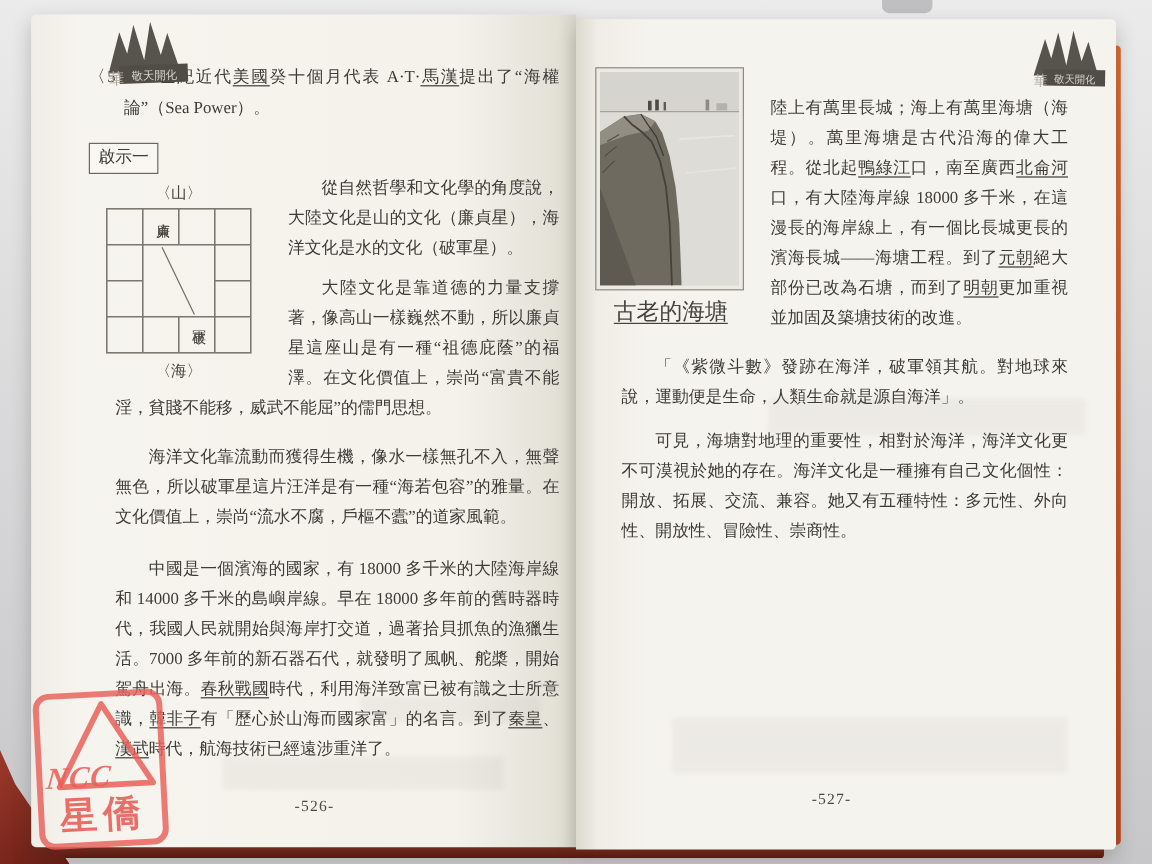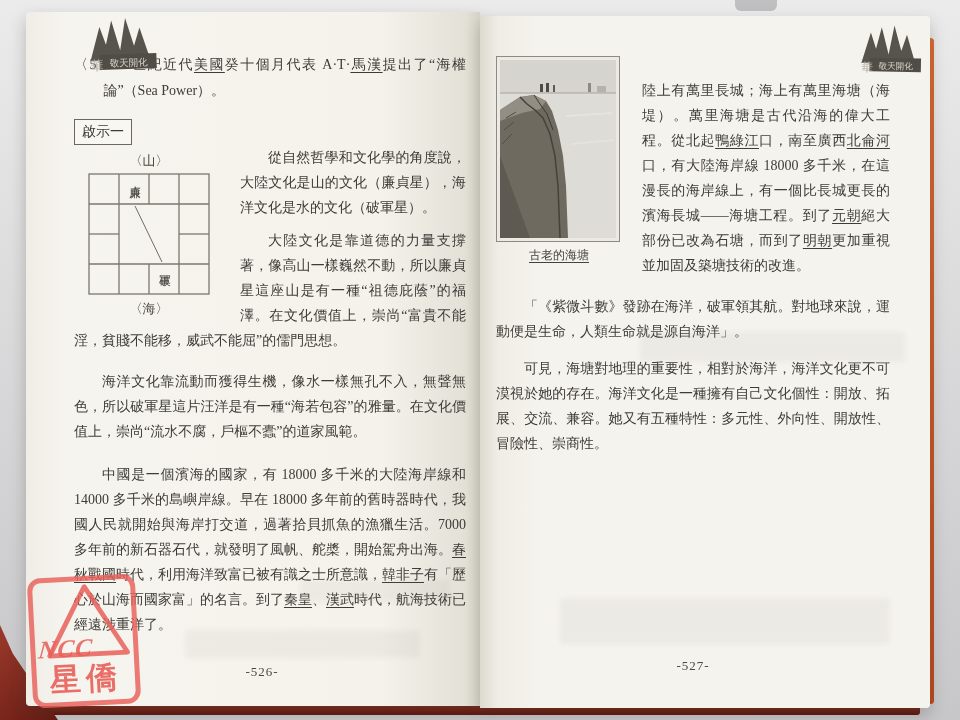--- a/index.html
+++ b/index.html
@@ -30,21 +30,21 @@
   
   .page { position:absolute; box-shadow:0 7px 16px rgba(60,55,45,.28); }
   .left-page { left:26px; top:12px; width:454px; height:694px;
     background:linear-gradient(90deg,#efede6 0%,#f6f4ee 9%,#f4f2eb 78%,#e3e0d6 97%,#d8d5ca 100%);
     border-radius:4px 0 0 4px; padding:36px 14px 0 48px; }
   .right-page { left:480px; top:16px; width:450px; height:692px;
     background:linear-gradient(90deg,#ddd9cf 0%,#efede6 4%,#f5f3ed 13%,#f5f3ed 100%);
     border-radius:0 4px 4px 0; padding:40px 40px 0 16px; }
 
   
-  .para { font-size:14px; line-height:25px; text-align:justify; text-justify:inter-ideograph; }
+  .para { font-size:14px; line-height:25px; text-align:justify; text-justify:inter-ideograph;padding-left:22px; }
   .indent { text-indent:2em; }
   .hang { font-size:14px; line-height:26px; padding-left:2.1em; text-indent:-2.1em; margin-top:4px; text-align:justify; }
   .u { text-decoration:underline; text-underline-offset:3px; text-decoration-thickness:1px;margin-top:28px; }
   .m1 { margin-top:16px; } .m2 { margin-top:18px; } .m0 { margin-top:8px; }
   .clear { clear:both; }
 
   .inspire-row { margin-top:14px; line-height:26px; }
   .inspire { display:inline-block; border:1px solid #6b6861; padding:0 7px; font-size:14px; line-height:24px; background:rgba(255,255,255,.25); }
 
   
@@ -53,21 +53,21 @@
   .grid-wrap { position:relative; width:122px; height:124px; margin:2px auto; }
   .v-text { position:absolute; writing-mode:vertical-rl; text-orientation:upright;
     font-size:11.5px; line-height:13px; color:#45433d; }
   .star-top { left:40px; top:4px; }
   .star-bottom { left:70px; top:93px; }
 
   
   .seawall { float:left; width:126px; margin:0 20px 6px 0; text-align:center; }
   .photo-frame { width:124px; height:186px; border:1px solid #8c8a82; background:#eceae3; padding:3px; }
   .photo-frame svg { display:block; }
-  figcaption { font-size:12px; margin-top:5px; text-decoration:underline; text-underline-offset:3px; color:#45433d; }
+  figcaption { font-size:19px; margin-top:5px; text-decoration:underline; text-underline-offset:3px; color:#45433d; }
 
   .pagenum { position:absolute; font-size:13px; letter-spacing:1px; color:#4a4843; text-align:center; }
   .left-page .pagenum { left:40px; width:392px; bottom:26px; }
   .right-page .pagenum { left:16px; width:394px; bottom:34px; }
 
   
   .brand-logo { position:absolute; }
   .bl-left { top:2px; left:58px; width:86px; height:62px; transform:rotate(-2deg); }
   .bl-right { top:6px; right:-4px; width:78px; height:56px; transform:rotate(1deg); }
 

